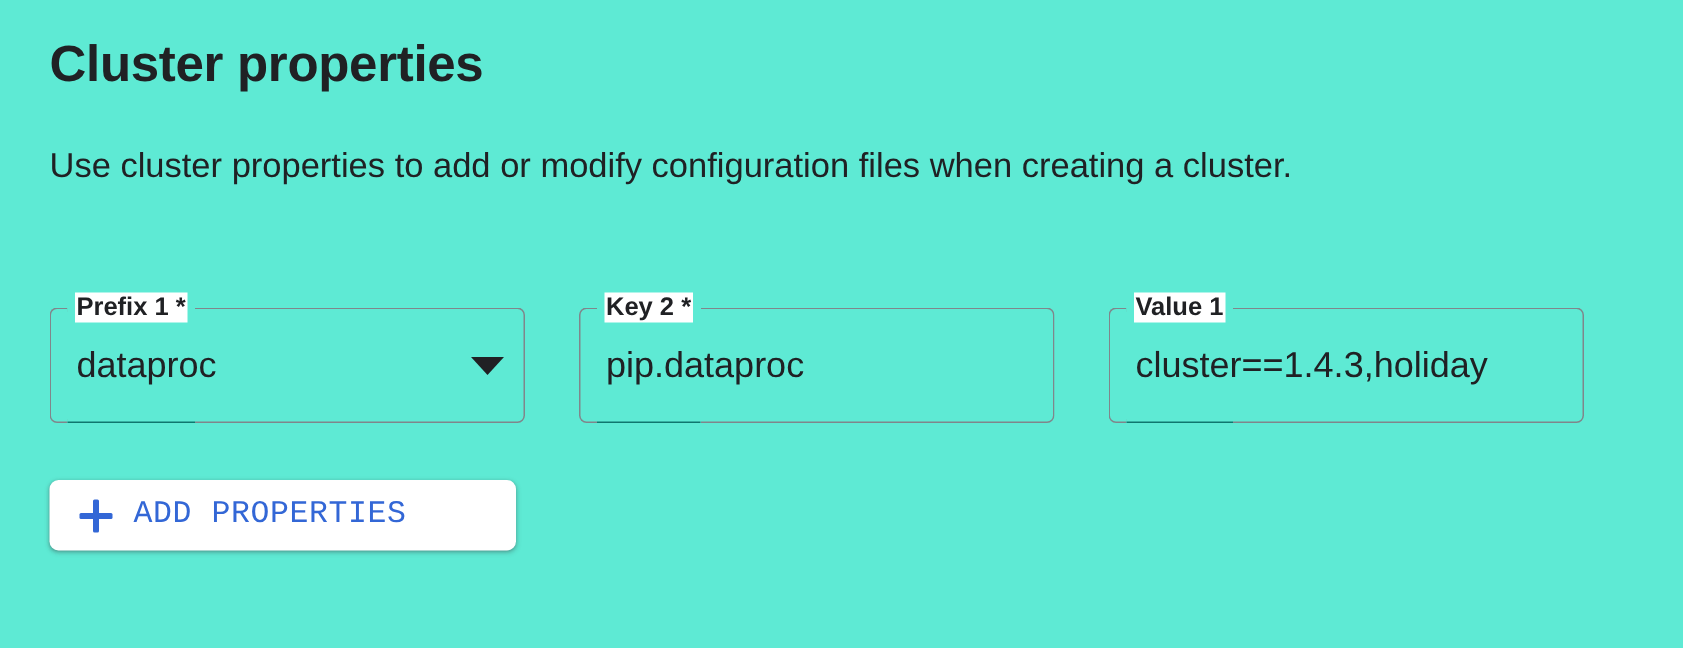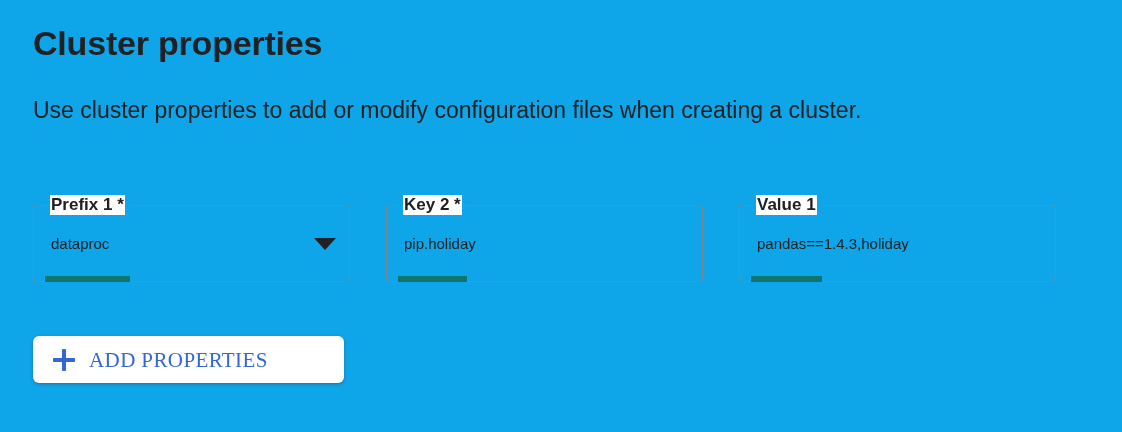--- a/index.html
+++ b/index.html
@@ -13,21 +13,21 @@
     height: 432px;
     overflow: hidden;
     font-family: "Liberation Sans", sans-serif;
     -webkit-font-smoothing: antialiased;
   }
 
   .page {
     position: relative;
     width: 1122px;
     height: 432px;
-    background: #0ea5e9;
+    background: #5eead4;
   }
 
   
   .page-title {
     position: absolute;
     left: 33px;
     top: 22px;
     font-size: 34px;
     line-height: 42px;
     font-weight: 700;
@@ -75,21 +75,21 @@
   }
   .outline-leading {
     width: 12px;
     border: 1px solid #80868b;
     border-right: none;
     border-radius: 5px 0 0 5px;
     box-sizing: border-box;
   }
   .outline-notch {
     border-top: 1px solid #80868b;
-    border-bottom: 6px solid #0f766e;
+    border-bottom: 1px solid #0f766e;
     box-sizing: border-box;
     position: relative;
     padding: 0 5px;
     display: flex;
     align-items: flex-start;
   }
   .outline-notch.notch-open { border-top-color: transparent; }
   .outline-trailing {
     flex: 1 1 auto;
     border: 1px solid #80868b;
@@ -117,21 +117,21 @@
     top: 18px;
     height: 42px;
     display: flex;
     align-items: center;
     padding: 0 14px 0 18px;
     box-sizing: border-box;
     overflow: hidden;
   }
 
   .field-value {
-    font-size: 15px;
+    font-size: 24px;
     line-height: 30px;
     color: #202124;
     white-space: nowrap;
     overflow: hidden;
     flex: 1 1 auto;
     text-overflow: clip;
   }
 
   .select-arrow {
     flex: 0 0 auto;
@@ -140,34 +140,34 @@
     height: 0;
     border-left: 11px solid transparent;
     border-right: 11px solid transparent;
     border-top: 12px solid #202124;
   }
 
   
   .add-button {
     position: absolute;
     left: 33px;
-    top: 336px;
+    top: 320px;
     height: 47px;
     min-width: 311px;
     box-sizing: border-box;
     display: inline-flex;
     align-items: center;
     padding: 0 22px 0 20px;
     background: #ffffff;
     border: none;
     border-radius: 6px;
     box-shadow: 0 1px 2px 0 rgba(60,64,67,0.30),
                 0 1px 3px 1px rgba(60,64,67,0.15);
     cursor: pointer;
-    font-family: Liberation Serif, serif;
+    font-family: Liberation Mono, monospace;
     text-align: center;
   }
 
   .plus-icon {
     flex: 0 0 auto;
     position: relative;
     width: 22px;
     height: 22px;
     margin-right: 14px;
   }
@@ -227,34 +227,34 @@
 
     <div class="field">
       <div class="field-outline">
         <div class="outline-leading"></div>
         <div class="outline-notch notch-open">
           <span class="field-label">Key 2 *</span>
         </div>
         <div class="outline-trailing"></div>
       </div>
       <div class="field-control">
-        <span class="field-value" title="pip.packages">pip.holiday</span>
+        <span class="field-value" title="pip.packages">pip.dataproc</span>
       </div>
     </div>
 
     <div class="field">
       <div class="field-outline">
         <div class="outline-leading"></div>
         <div class="outline-notch notch-open">
           <span class="field-label">Value 1</span>
         </div>
         <div class="outline-trailing"></div>
       </div>
       <div class="field-control">
-        <span class="field-value" title="pandas==1.4.3,holiday">pandas==1.4.3,holiday</span>
+        <span class="field-value" title="pandas==1.4.3,holiday">cluster==1.4.3,holiday</span>
       </div>
     </div>
 
   </div>
 
   <button class="add-button">
     <span class="plus-icon"></span>
     <span class="add-button-label">ADD PROPERTIES</span>
   </button>
 

